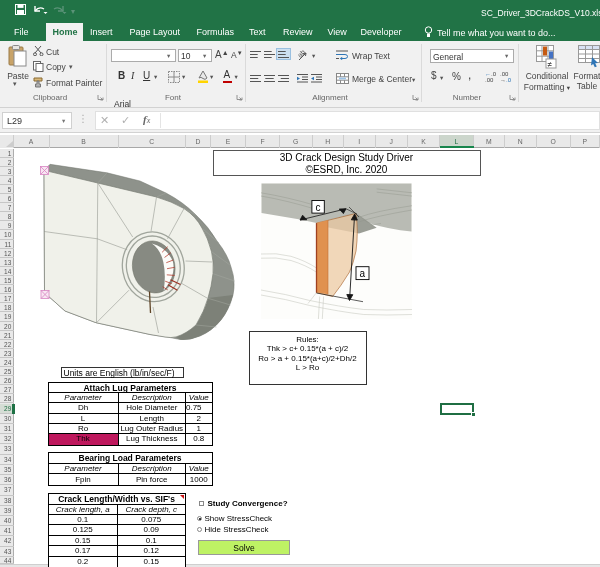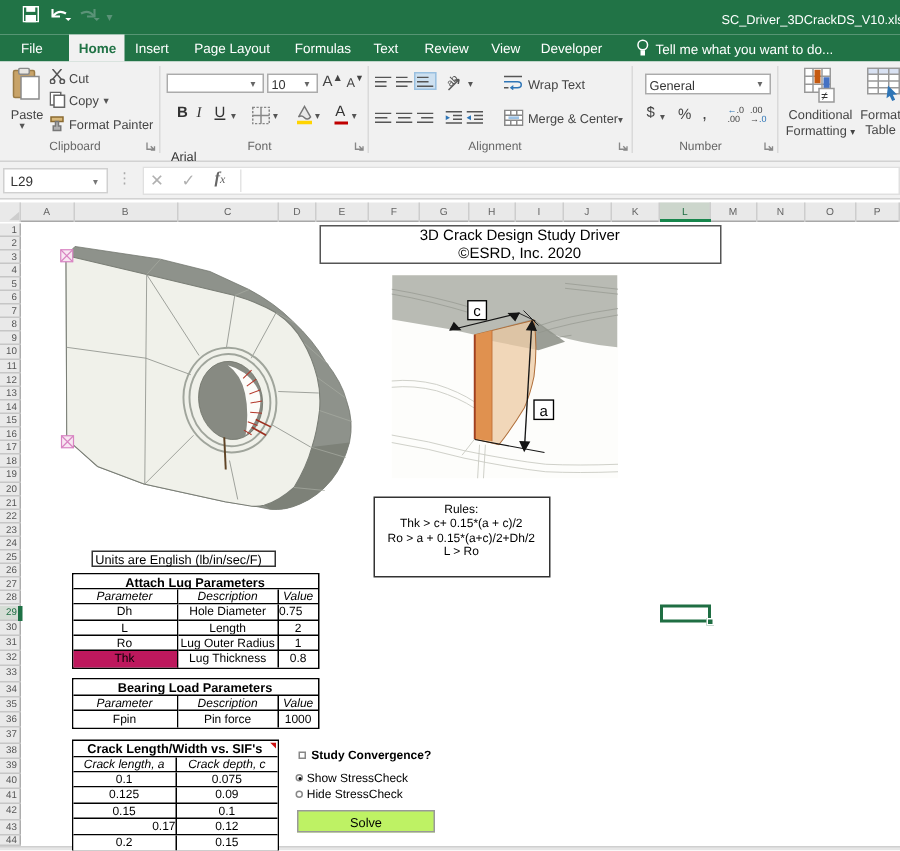--- a/index.html
+++ b/index.html
@@ -331,21 +331,21 @@
 <div class="abs" style="left:47.5px;top:493px;width:138.0px;height:75.20000000000005px;border:1px solid #000;background:#fff;"></div>
 <div class="abs" style="left:48.5px;top:494px;width:136.0px;height:10.5px;border-bottom:1px solid #000;font-size:8.5px;font-weight:bold;color:#000;background:#fff;line-height:10.5px;text-align:center;overflow:hidden;">Crack Length/Width vs. SIF's</div>
 <div class="abs" style="left:48.5px;top:504.5px;width:69.5px;height:10.5px;border-right:1px solid #000;border-bottom:1px solid #000;font-size:8px;font-style:italic;color:#000;background:#fff;line-height:10.5px;text-align:center;overflow:hidden;">Crack length, a</div>
 <div class="abs" style="left:118px;top:504.5px;width:66.5px;height:10.5px;border-bottom:1px solid #000;font-size:8px;font-style:italic;color:#000;background:#fff;line-height:10.5px;text-align:center;overflow:hidden;">Crack depth, c</div>
 <div class="abs" style="left:48.5px;top:515px;width:69.5px;height:10.399999999999977px;border-right:1px solid #000;border-bottom:1px solid #000;font-size:8px;color:#000;background:#fff;line-height:10.399999999999977px;text-align:center;overflow:hidden;">0.1</div>
 <div class="abs" style="left:118px;top:515px;width:66.5px;height:10.399999999999977px;border-bottom:1px solid #000;font-size:8px;color:#000;background:#fff;line-height:10.399999999999977px;text-align:center;overflow:hidden;">0.075</div>
 <div class="abs" style="left:48.5px;top:525.4px;width:69.5px;height:10.399999999999977px;border-right:1px solid #000;border-bottom:1px solid #000;font-size:8px;color:#000;background:#fff;line-height:10.399999999999977px;text-align:center;overflow:hidden;">0.125</div>
 <div class="abs" style="left:118px;top:525.4px;width:66.5px;height:10.399999999999977px;border-bottom:1px solid #000;font-size:8px;color:#000;background:#fff;line-height:10.399999999999977px;text-align:center;overflow:hidden;">0.09</div>
 <div class="abs" style="left:48.5px;top:535.8px;width:69.5px;height:10.400000000000091px;border-right:1px solid #000;border-bottom:1px solid #000;font-size:8px;color:#000;background:#fff;line-height:10.400000000000091px;text-align:center;overflow:hidden;">0.15</div>
 <div class="abs" style="left:118px;top:535.8px;width:66.5px;height:10.400000000000091px;border-bottom:1px solid #000;font-size:8px;color:#000;background:#fff;line-height:10.400000000000091px;text-align:center;overflow:hidden;">0.1</div>
-<div class="abs" style="left:48.5px;top:546.2px;width:69.5px;height:10.399999999999977px;border-right:1px solid #000;border-bottom:1px solid #000;font-size:8px;color:#000;background:#fff;line-height:10.399999999999977px;text-align:right;overflow:hidden;">0.17</div>
+<div class="abs" style="left:48.5px;top:546.2px;width:69.5px;height:10.399999999999977px;border-right:1px solid #000;border-bottom:1px solid #000;font-size:8px;color:#000;background:#fff;line-height:10.399999999999977px;text-align:center;overflow:hidden;">0.17</div>
 <div class="abs" style="left:118px;top:546.2px;width:66.5px;height:10.399999999999977px;border-bottom:1px solid #000;font-size:8px;color:#000;background:#fff;line-height:10.399999999999977px;text-align:center;overflow:hidden;">0.12</div>
 <div class="abs" style="left:48.5px;top:556.6px;width:69.5px;height:10.600000000000023px;border-right:1px solid #000;font-size:8px;color:#000;background:#fff;line-height:10.600000000000023px;text-align:center;overflow:hidden;">0.2</div>
 <div class="abs" style="left:118px;top:556.6px;width:66.5px;height:10.600000000000023px;font-size:8px;color:#000;background:#fff;line-height:10.600000000000023px;text-align:center;overflow:hidden;">0.15</div>
 <svg class="abs" style="left:179.5px;top:495.3px;" width="4.5" height="4.5" viewBox="0 0 4.5 4.5">
     <path d="M4.5 0 L4.5 4.5 L0 0 Z" fill="#cc1111"></path>
   </svg>
 <div class="abs" style="left:199.2px;top:501px;width:5.2px;height:5.2px;border:1px solid #888;background:#fff;"></div>
 <div class="abs" style="left:207.5px;top:498.8px;color:#000;font-size:8px;font-weight:bold;">Study Convergence?</div>
 <div class="abs" style="left:197.3px;top:515.8px;width:5.2px;height:5.2px;border:1px solid #888;border-radius:50%;background:#fff;"></div>
 <div class="abs" style="left:199.3px;top:517.8px;width:2.2px;height:2.2px;border-radius:50%;background:#000;"></div>

